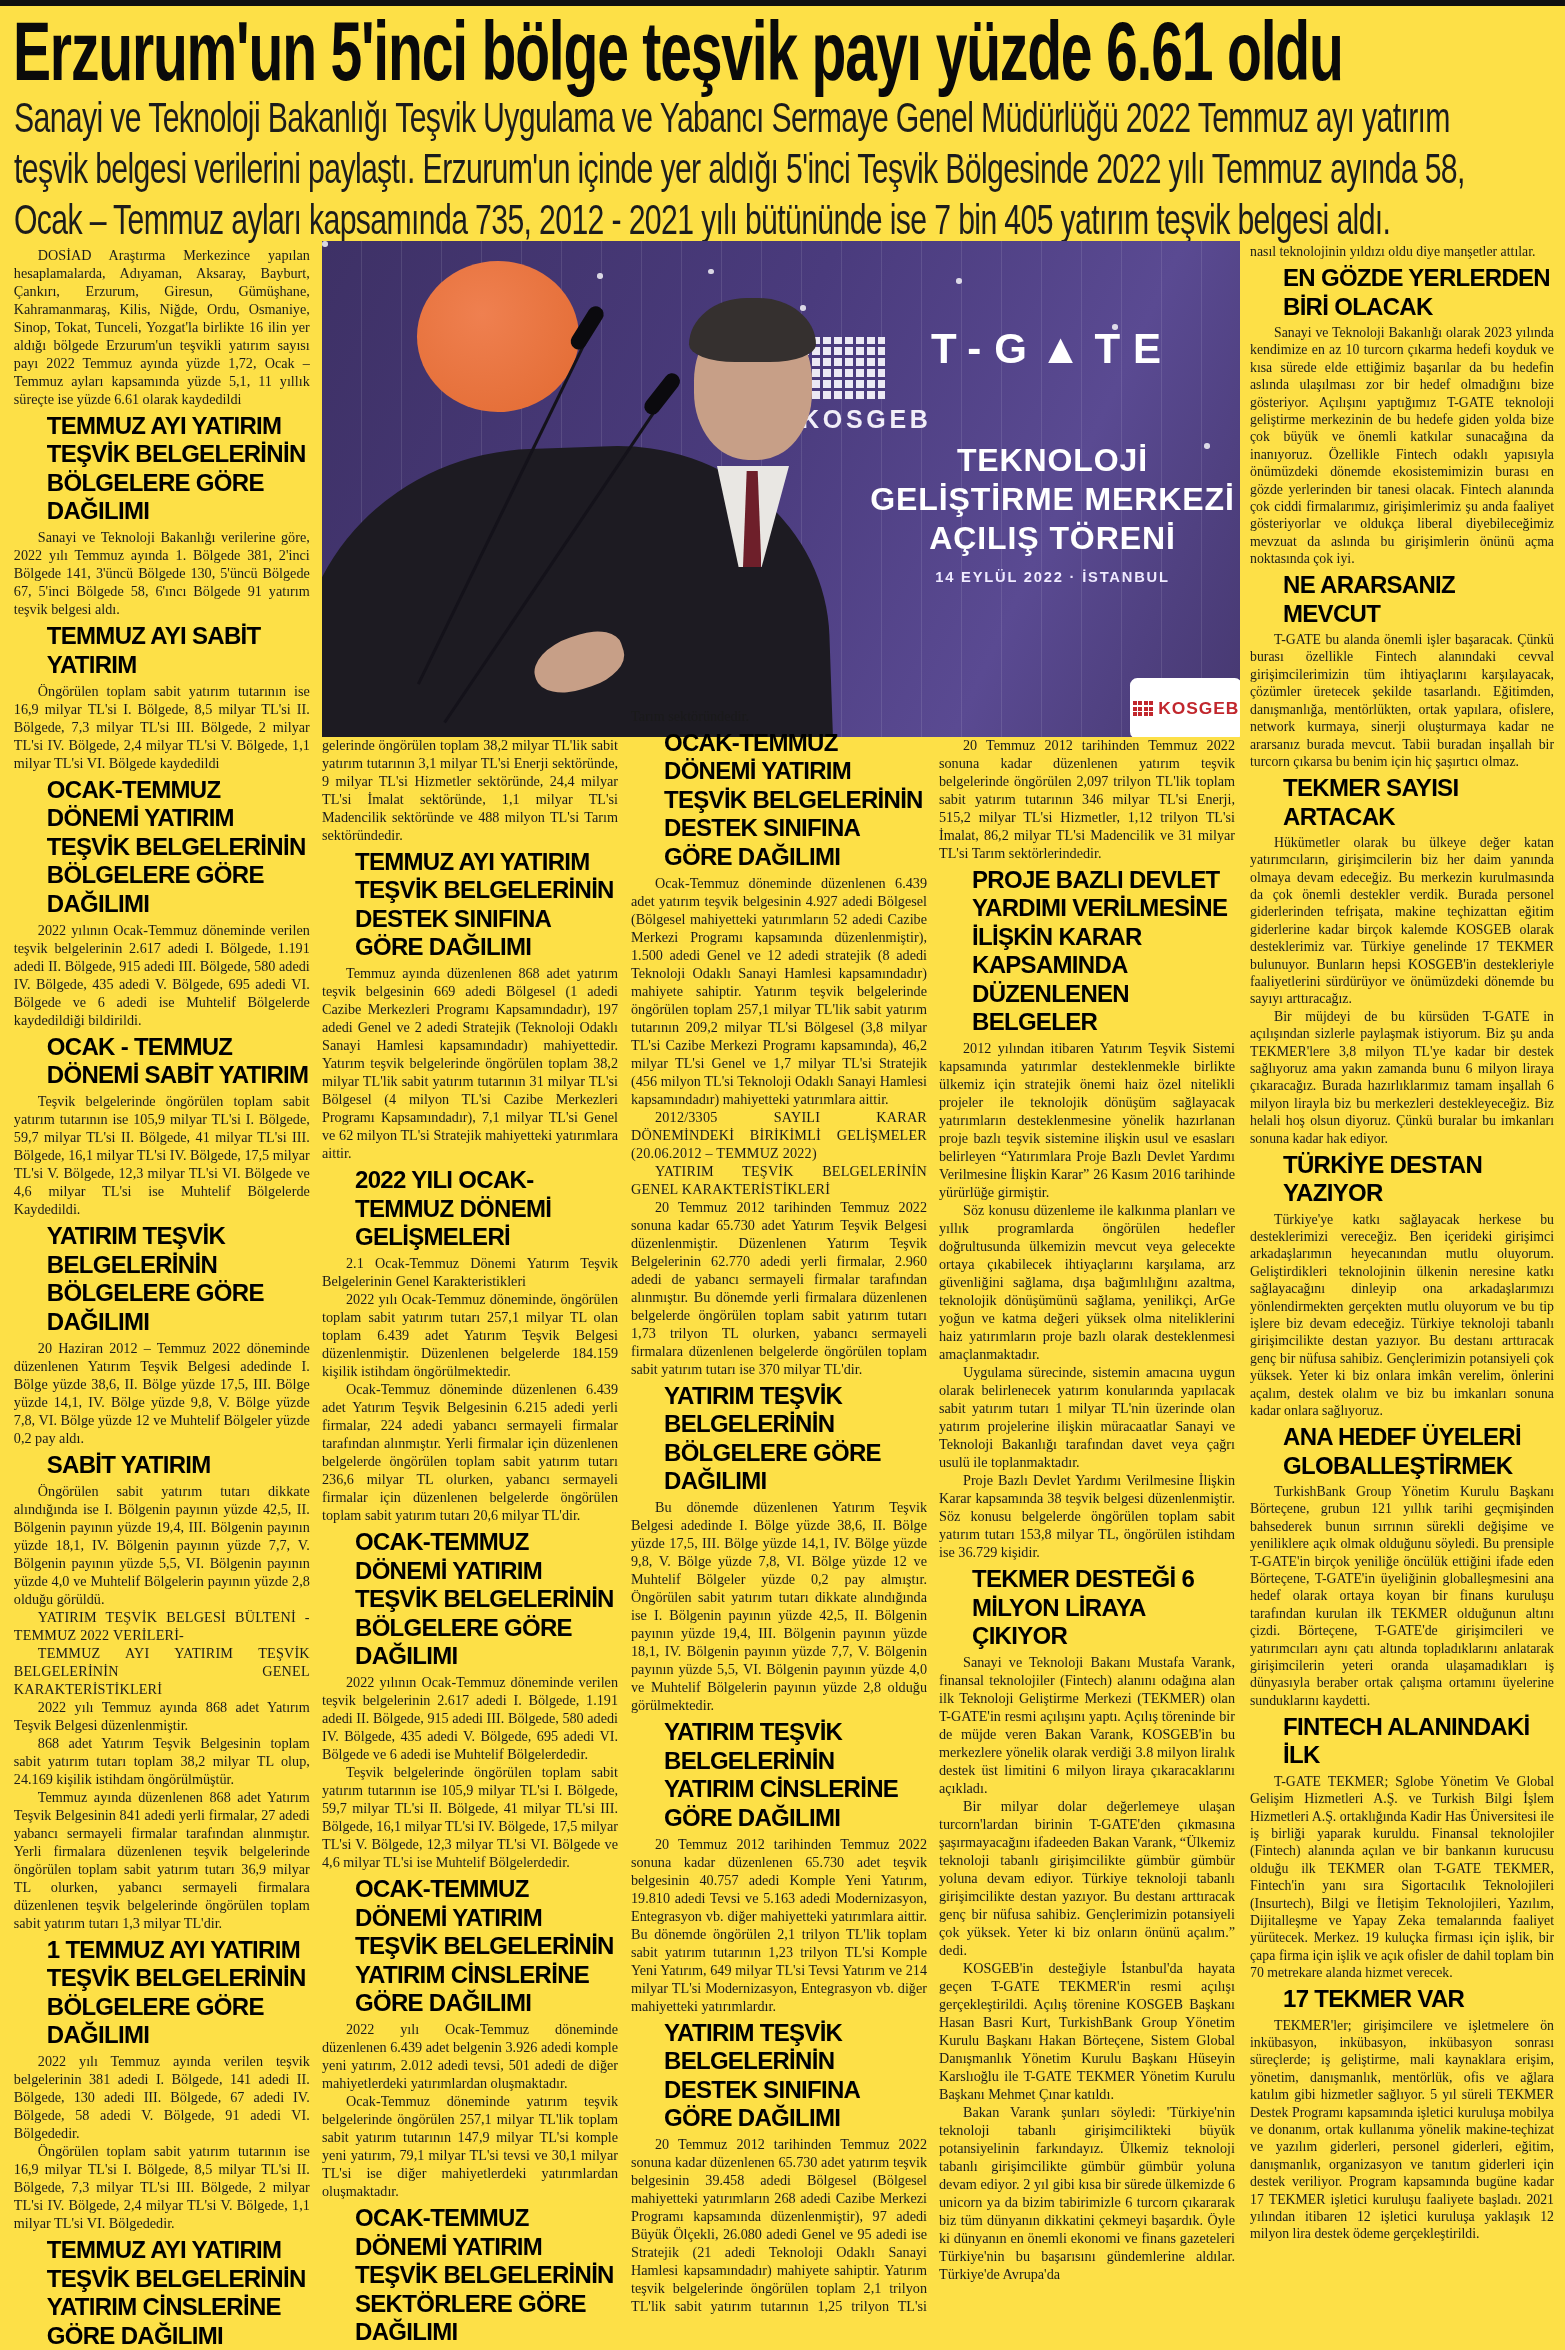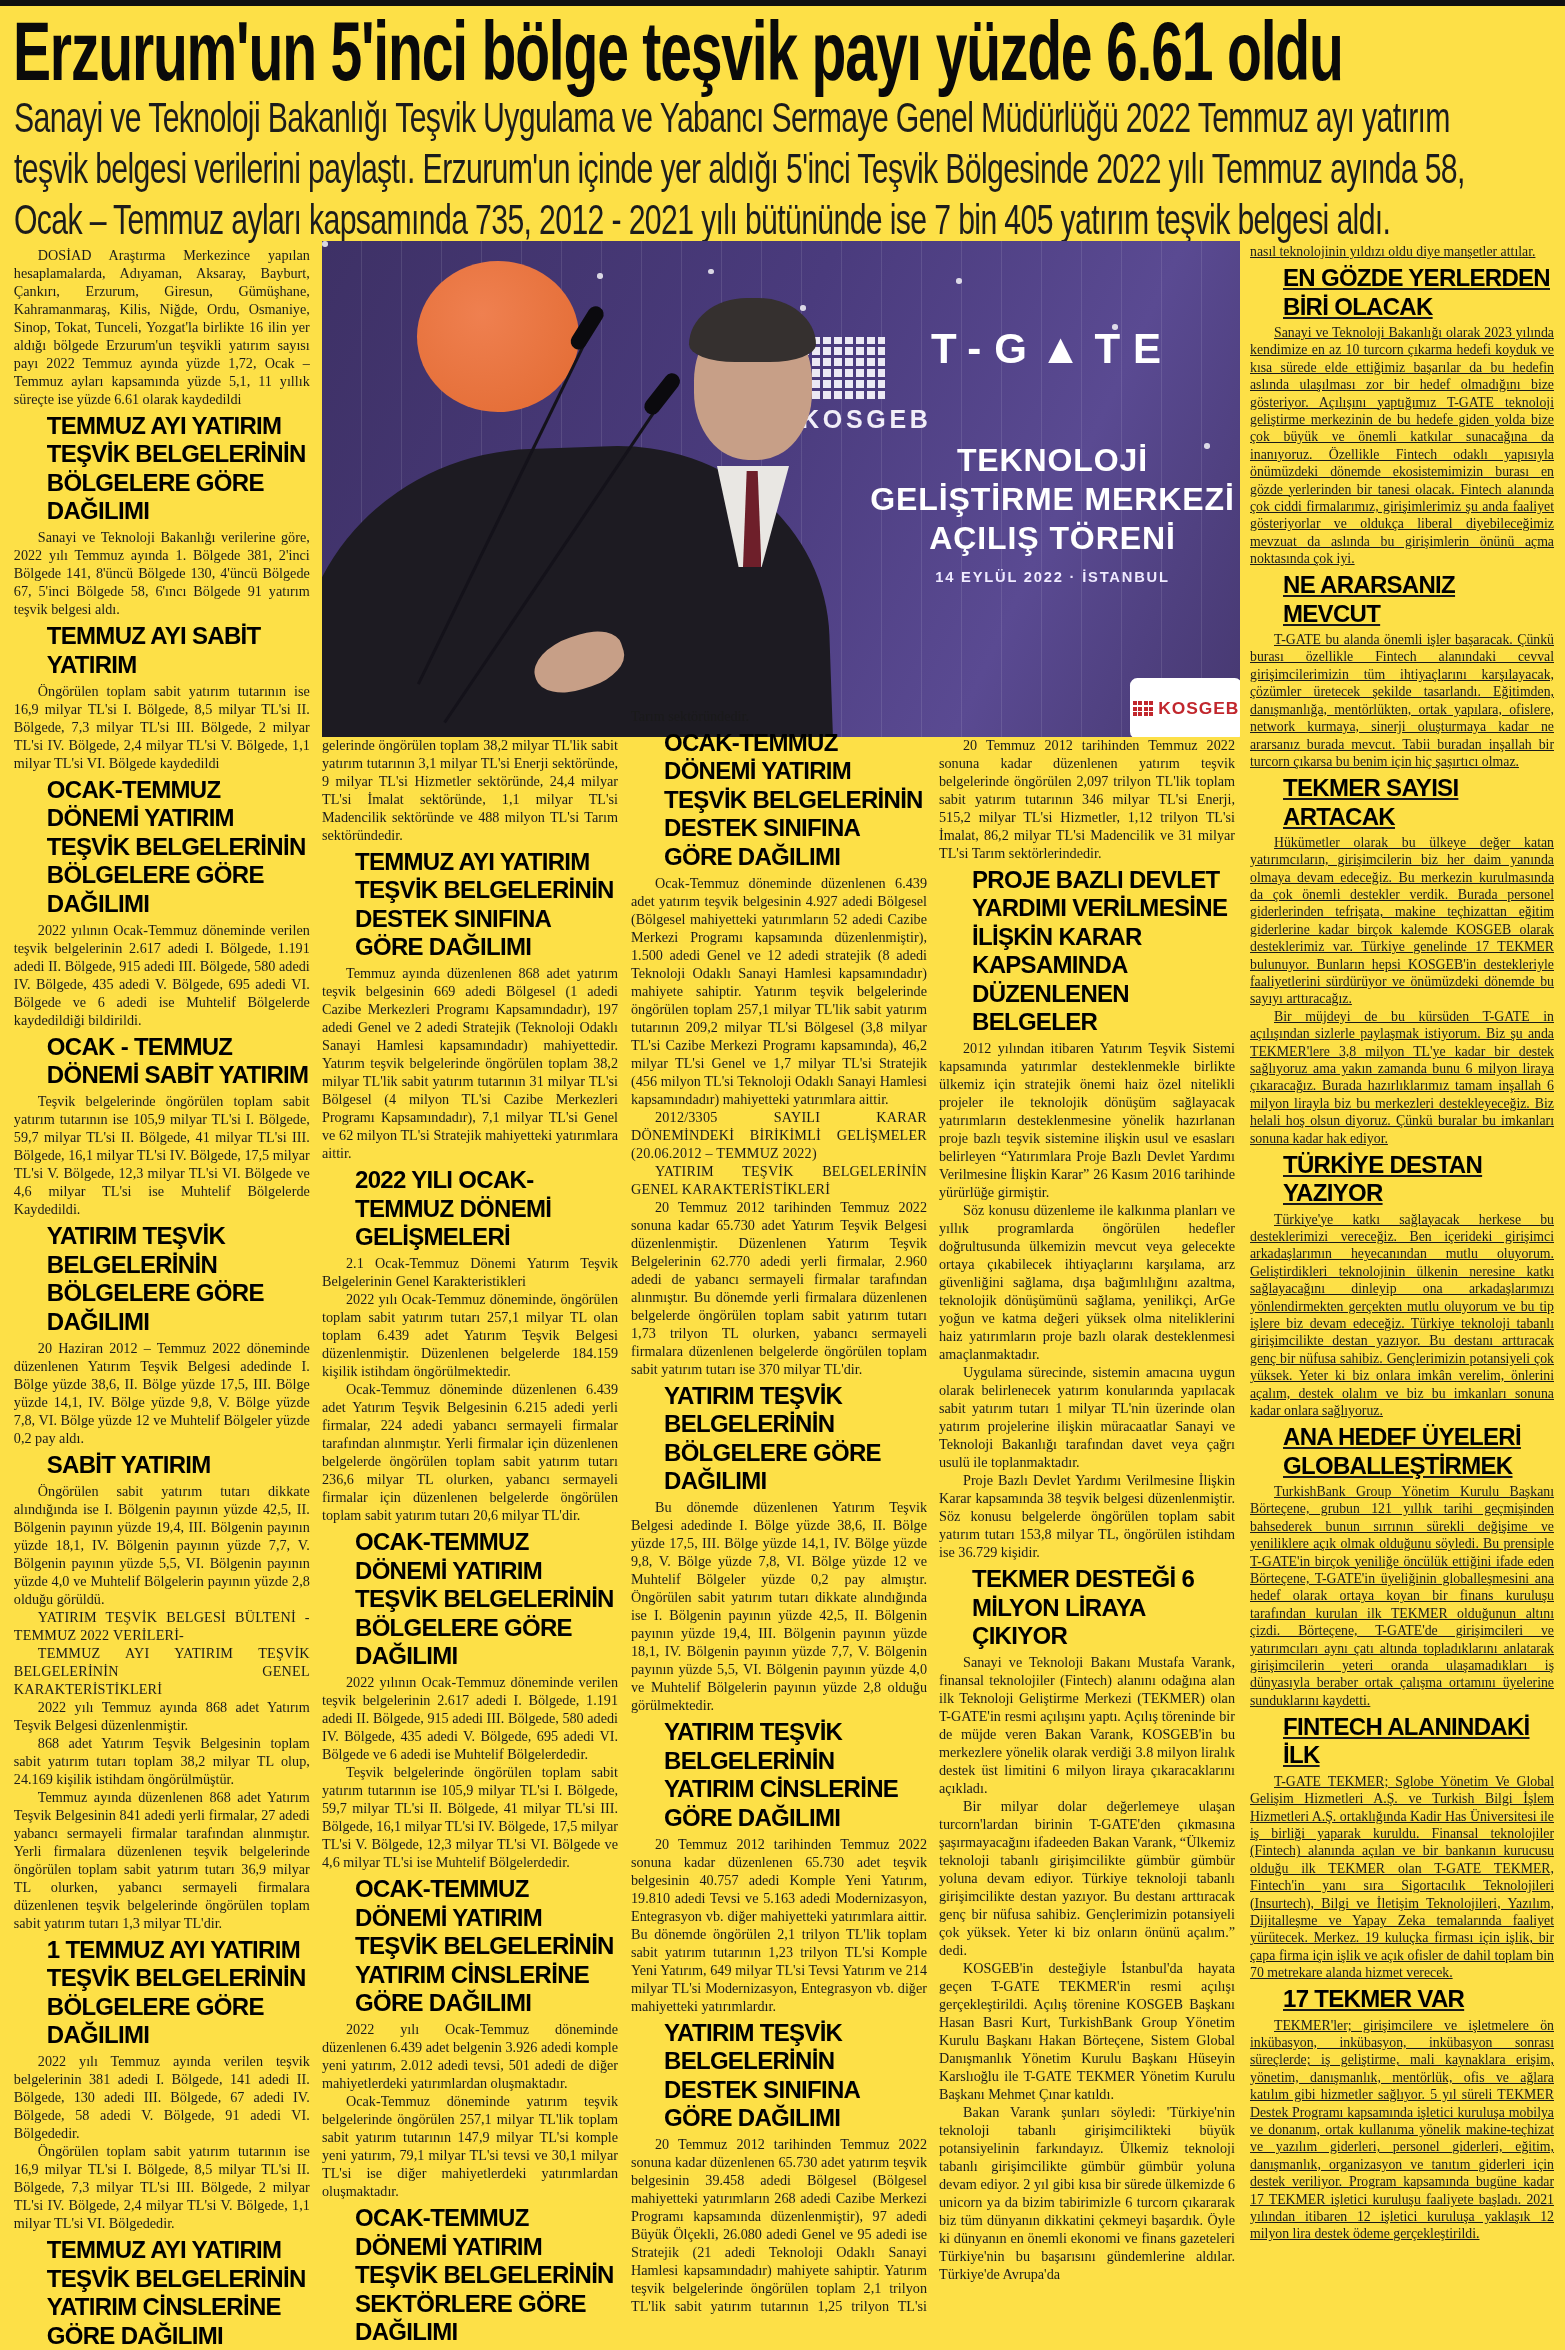--- a/index.html
+++ b/index.html
@@ -13,21 +13,21 @@
   #deck{position:absolute;left:13.8px;top:92px;}
   .deck-line{white-space:nowrap;font-family:"Liberation Sans",sans-serif;font-weight:400;
     font-size:42px;line-height:51px;letter-spacing:-0.9px;color:#1c1c1c;
     transform:scaleX(.72);transform-origin:left top;}
   
   .col{position:absolute;width:296px;text-align:justify;font-size:14.2px;line-height:18px;}
   .col-1{left:13.8px;top:246px;height:2098px;overflow:hidden;}
   .col-2{left:322px;top:736px;height:1609px;overflow:hidden;}
   .col-3{left:631px;top:707px;height:1609px;overflow:hidden;}
   .col-4{left:939px;top:736px;height:1609px;overflow:hidden;}
-  .col-5{left:1250px;top:243px;width:304px;height:2103px;overflow:hidden;font-size:13.8px;line-height:17.4px;text-decoration:underline;}
+  .col-5{left:1250px;top:243px;width:304px;height:2103px;overflow:hidden;font-size:13.8px;line-height:17.4px;}
   .blk-p{text-indent:24px;margin:0;}
   .blk-c{text-indent:0;margin:0;}
   .blk-h{font-family:"Liberation Sans",sans-serif;font-weight:700;font-size:24px;line-height:28.5px;
          letter-spacing:-0.7px;color:#000;text-align:left;padding-left:33px;margin:3.7px 0 2.8px 0;text-indent:0;}
   .blk-s{text-indent:24px;margin:0;letter-spacing:0.2px;}
   
   #photo{position:absolute;left:322px;top:241px;width:918px;height:496px;overflow:hidden;
          background:linear-gradient(115deg,#3e3166 0%,#4a3b7d 45%,#5a4a92 75%,#463870 100%);}
   #streaks{position:absolute;inset:0;
     background-image:repeating-linear-gradient(90deg,transparent 0 39px,rgba(255,255,255,.10) 39px 40px);}
@@ -133,21 +133,21 @@
     <div id="kosgeb-box">
       <div class="rgrid"></div>
       <div class="lbl">KOSGEB</div>
     </div>
   </div>
 
   <div id="columns">
       <div class="col col-1">
         <div class="blk-p">DOSİAD Araştırma Merkezince yapılan hesaplamalarda, Adıyaman, Aksaray, Bayburt, Çankırı, Erzurum, Giresun, Gümüşhane, Kahramanmaraş, Kilis, Niğde, Ordu, Osmaniye, Sinop, Tokat, Tunceli, Yozgat'la birlikte 16 ilin yer aldığı bölgede Erzurum'un teşvikli yatırım sayısı payı 2022 Temmuz ayında yüzde 1,72, Ocak – Temmuz ayları kapsamında yüzde 5,1, 11 yıllık süreçte ise yüzde 6.61 olarak kaydedildi</div>
         <div class="blk-h">TEMMUZ AYI YATIRIM TEŞVİK BELGELERİNİN BÖLGELERE GÖRE DAĞILIMI</div>
-        <div class="blk-p">Sanayi ve Teknoloji Bakanlığı verilerine göre, 2022 yılı Temmuz ayında 1. Bölgede 381, 2'inci Bölgede 141, 8'üncü Bölgede 130, 4'üncü Bölgede 67, 5'inci Bölgede 58, 6'ıncı Bölgede 91 yatırım teşvik belgesi aldı.</div>
+        <div class="blk-p">Sanayi ve Teknoloji Bakanlığı verilerine göre, 2022 yılı Temmuz ayında 1. Bölgede 381, 2'inci Bölgede 141, 3'üncü Bölgede 130, 5'üncü Bölgede 67, 5'inci Bölgede 58, 6'ıncı Bölgede 91 yatırım teşvik belgesi aldı.</div>
         <div class="blk-h">TEMMUZ AYI SABİT YATIRIM</div>
         <div class="blk-p">Öngörülen toplam sabit yatırım tutarının ise 16,9 milyar TL'si I. Bölgede, 8,5 milyar TL'si II. Bölgede, 7,3 milyar TL'si III. Bölgede, 2 milyar TL'si IV. Bölgede, 2,4 milyar TL'si V. Bölgede, 1,1 milyar TL'si VI. Bölgede kaydedildi</div>
         <div class="blk-h">OCAK-TEMMUZ DÖNEMİ YATIRIM TEŞVİK BELGELERİNİN BÖLGELERE GÖRE DAĞILIMI</div>
         <div class="blk-p">2022 yılının Ocak-Temmuz döneminde verilen teşvik belgelerinin 2.617 adedi I. Bölgede, 1.191 adedi II. Bölgede, 915 adedi III. Bölgede, 580 adedi IV. Bölgede, 435 adedi V. Bölgede, 695 adedi VI. Bölgede ve 6 adedi ise Muhtelif Bölgelerde kaydedildiği bildirildi.</div>
         <div class="blk-h">OCAK - TEMMUZ DÖNEMİ SABİT YATIRIM</div>
         <div class="blk-p">Teşvik belgelerinde öngörülen toplam sabit yatırım tutarının ise 105,9 milyar TL'si I. Bölgede, 59,7 milyar TL'si II. Bölgede, 41 milyar TL'si III. Bölgede, 16,1 milyar TL'si IV. Bölgede, 17,5 milyar TL'si V. Bölgede, 12,3 milyar TL'si VI. Bölgede ve 4,6 milyar TL'si ise Muhtelif Bölgelerde Kaydedildi.</div>
         <div class="blk-h">YATIRIM TEŞVİK BELGELERİNİN BÖLGELERE GÖRE DAĞILIMI</div>
         <div class="blk-p">20 Haziran 2012 – Temmuz 2022 döneminde düzenlenen Yatırım Teşvik Belgesi adedinde I. Bölge yüzde 38,6, II. Bölge yüzde 17,5, III. Bölge yüzde 14,1, IV. Bölge yüzde 9,8, V. Bölge yüzde 7,8, VI. Bölge yüzde 12 ve Muhtelif Bölgeler yüzde 0,2 pay aldı.</div>
         <div class="blk-h">SABİT YATIRIM</div>
         <div class="blk-p">Öngörülen sabit yatırım tutarı dikkate alındığında ise I. Bölgenin payının yüzde 42,5, II. Bölgenin payının yüzde 19,4, III. Bölgenin payının yüzde 18,1, IV. Bölgenin payının yüzde 7,7, V. Bölgenin payının yüzde 5,5, VI. Bölgenin payının yüzde 4,0 ve Muhtelif Bölgelerin payının yüzde 2,8 olduğu görüldü.</div>

